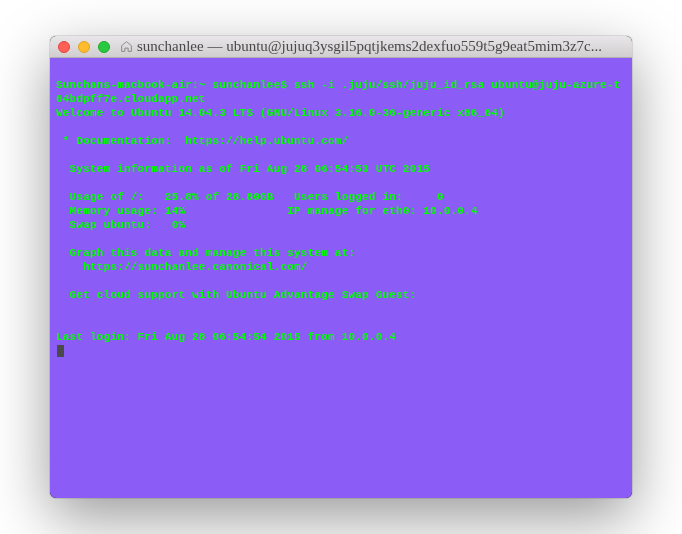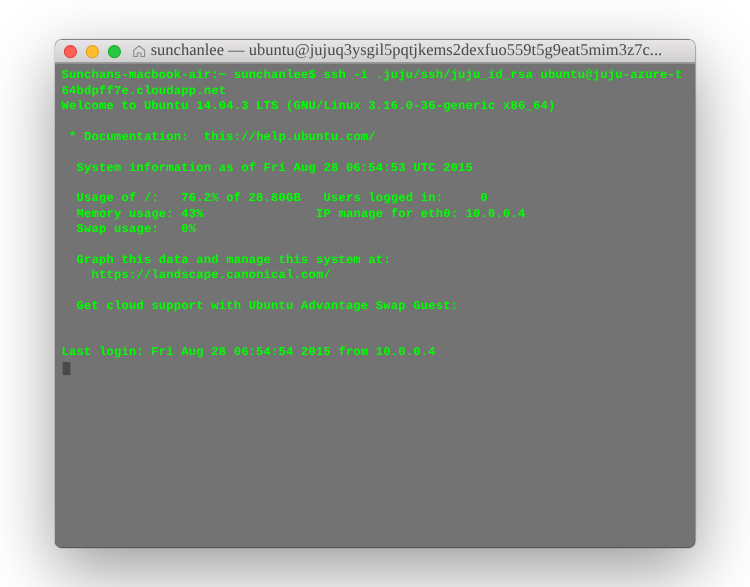--- a/index.html
+++ b/index.html
@@ -61,22 +61,22 @@
     .title-text {
       font-family: Liberation Serif, serif;
       font-size: 15px;
       color: #4a4a4a;
       white-space: nowrap;
       overflow: hidden;
       text-overflow: ellipsis;
     }
     .terminal {
       flex: 1;
-      background: #737373;
-      padding: 4px 6px;
+      background: #8b5cf6;
+      padding: 20px 6px;
       font-family: Menlo, Monaco, "Courier New", monospace;
       font-size: 11px;
       line-height: 14px;
       color: #00ff00;
       font-weight: bold;
       letter-spacing: 0.2px;
       overflow: hidden;
     }
     .terminal .line {
       white-space: pre-wrap;
@@ -106,30 +106,30 @@
         <path d="M8 2 L14 7 L14 14 L10 14 L10 10 L6 10 L6 14 L2 14 L2 7 Z" fill="none" stroke="#555" stroke-width="1.2"></path>
       </svg>
       <span class="title-text">sunchanlee — ubuntu@jujuq3ysgil5pqtjkems2dexfuo559t5g9eat5mim3z7c...</span>
     </div>
   </div>
 
   <div class="terminal">
     <div class="line"><span>Sunchans-macbook-air:~ sunchanlee$ </span><span>ssh -i .juju/ssh/juju_id_rsa ubuntu@juju-azure-t64bdpff7e.cloudapp.net</span></div>
     <div class="line">Welcome to Ubuntu 14.04.3 LTS (GNU/Linux 3.16.0-36-generic x86_64)</div>
     <div class="line">&nbsp;</div>
-    <div class="line"><span> * Documentation:  </span><span>this://help.ubuntu.com/</span></div>
+    <div class="line"><span> * Documentation:  </span><span>https://help.ubuntu.com/</span></div>
     <div class="line">&nbsp;</div>
     <div class="line">  System information as of Fri Aug 28 06:54:53 UTC 2015</div>
     <div class="line">&nbsp;</div>
-    <div class="line"><span>  Usage of /:   </span><span>76.2% of 28.80GB</span><span>   </span><span>Users logged in:     </span><span>0</span></div>
-    <div class="line"><span>  Memory usage: </span><span>43%</span><span>               </span><span>IP manage for eth0: </span><span>10.0.0.4</span></div>
-    <div class="line"><span>  Swap usage:   </span><span>0%</span></div>
+    <div class="line"><span>  Usage of /:   </span><span>25.8% of 28.80GB</span><span>   </span><span>Users logged in:     </span><span>0</span></div>
+    <div class="line"><span>  Memory usage: </span><span>14%</span><span>               </span><span>IP manage for eth0: </span><span>10.0.0.4</span></div>
+    <div class="line"><span>  Swap ubuntu:   </span><span>0%</span></div>
     <div class="line">&nbsp;</div>
     <div class="line">  Graph this data and manage this system at:</div>
-    <div class="line">    https://landscape.canonical.com/</div>
+    <div class="line">    https://sunchanlee.canonical.com/</div>
     <div class="line">&nbsp;</div>
     <div class="line">  Get cloud support with Ubuntu Advantage Swap Guest:</div>
     <div class="line">&nbsp;</div>
     <div class="line">&nbsp;</div>
     <div class="line">Last login: Fri Aug 28 06:54:54 2015 from 10.0.0.4</div>
     <div class="line"><span class="cursor"></span></div>
   </div>
 </div>
 
 </body></html>

